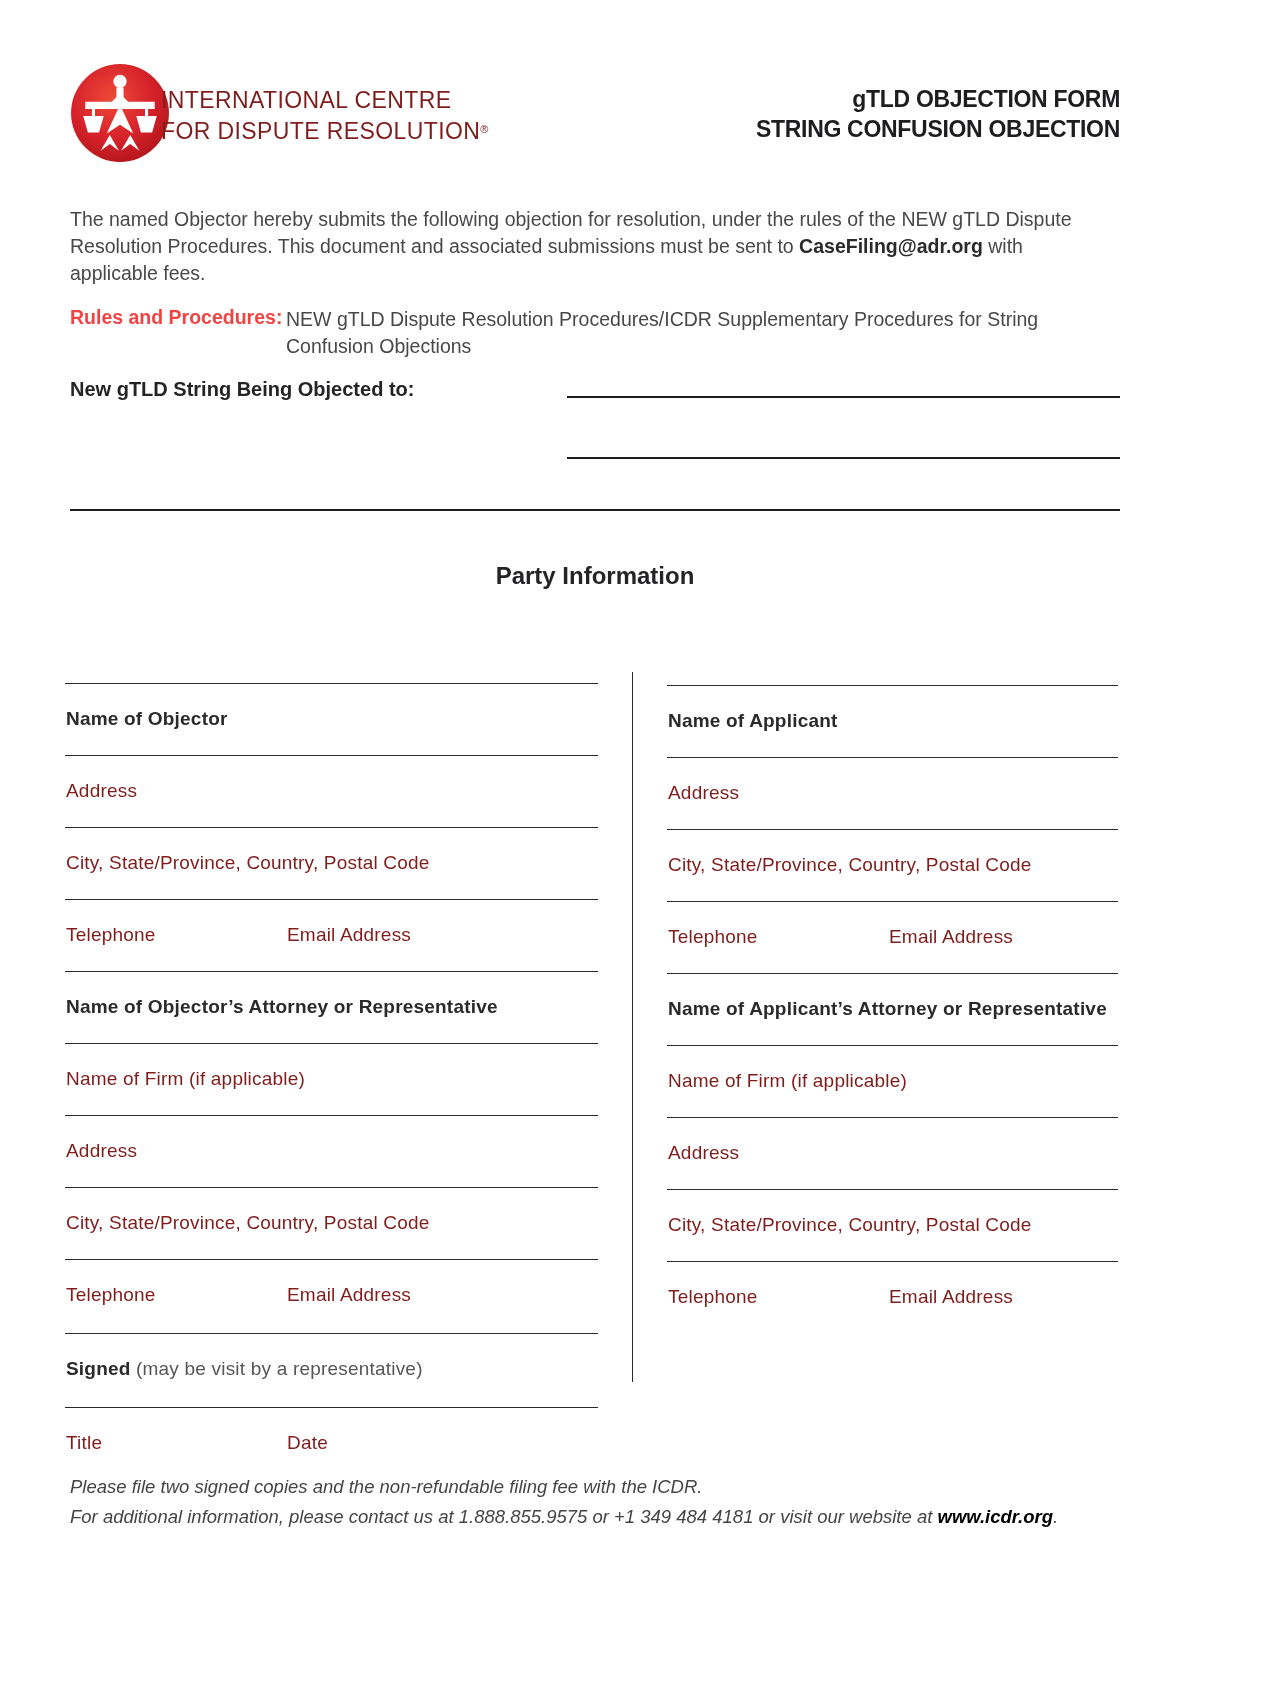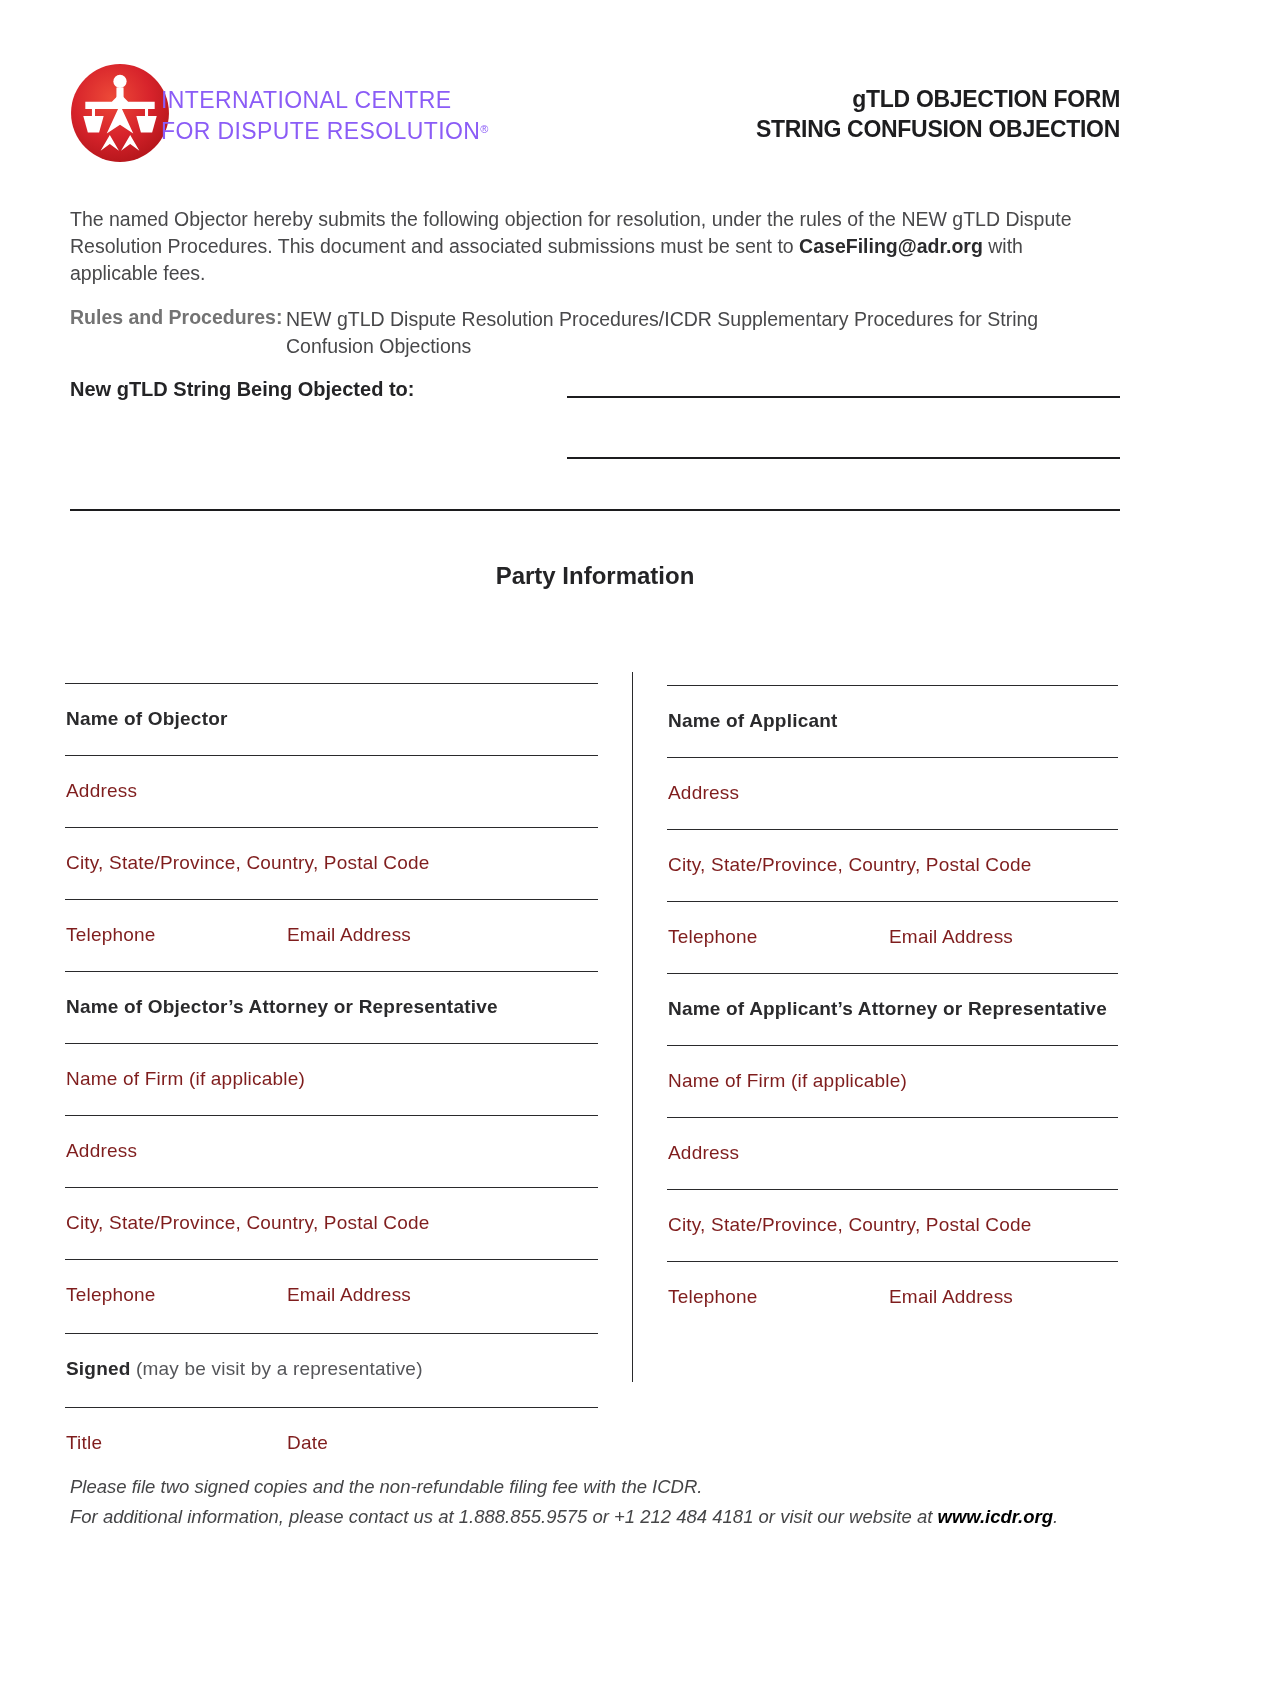--- a/index.html
+++ b/index.html
@@ -9,41 +9,41 @@
     position:relative;
     width:1275px; height:1683px;
     background:#ffffff;
     overflow:hidden;
   }
 
   
   .logo-mark { position:absolute; left:69px; top:62px; width:102px; height:102px; }
   .logo-text {
     position:absolute; left:161px; top:86px;
-    font-size:23px; line-height:29px; color:#8b5cf6;
+    font-size:23px; line-height:29px; color:#7f1d1d;
     letter-spacing:0.4px; font-weight:400;
   }
   .logo-text sup { font-size:11px; vertical-align:6px; }
   .doc-title {
     position:absolute; right:155px; top:84px;
     text-align:right; font-weight:700; font-size:23px; line-height:30px;
     letter-spacing:-0.3px; color:#1d1d1f;
   }
 
   
   .intro {
     position:absolute; left:70px; top:206px; width:1014px;
     font-size:19.5px; line-height:27px; color:#48484a;
   }
   .intro b { color:#2a2a2c; }
 
   
   .rules-label {
     position:absolute; left:70px; top:306px;
-    font-size:19.5px; font-weight:700; color:#737373;
+    font-size:19.5px; font-weight:700; color:#ef4444;
   }
   .rules-value {
     position:absolute; left:286px; top:306px; width:766px;
     font-size:19.5px; line-height:27px; color:#48484a;
   }
 
   
   .gtld-label {
     position:absolute; left:70px; top:378px;
     font-size:20px; font-weight:700; color:#242426;
@@ -206,16 +206,16 @@
   <div class="field" style="left:667px; top:1189px; width:451px;">
     <span class="flabel">City, State/Province, Country, Postal Code</span>
   </div>
   <div class="field" style="left:667px; top:1261px; width:451px;">
     <span class="flabel">Telephone</span>
     <span class="flabel second">Email Address</span>
   </div>
 
   <div class="footer">
     <div>Please file two signed copies and the non-refundable filing fee with the ICDR.</div>
-    <div><span>For additional information, please contact us at 1.888.855.9575 or +1 212 484 4181 or visit our website at </span><b>www.icdr.org</b><span>.</span></div>
+    <div><span>For additional information, please contact us at 1.888.855.9575 or +1 349 484 4181 or visit our website at </span><b>www.icdr.org</b><span>.</span></div>
   </div>
 
 </div>
 
 </body></html>

